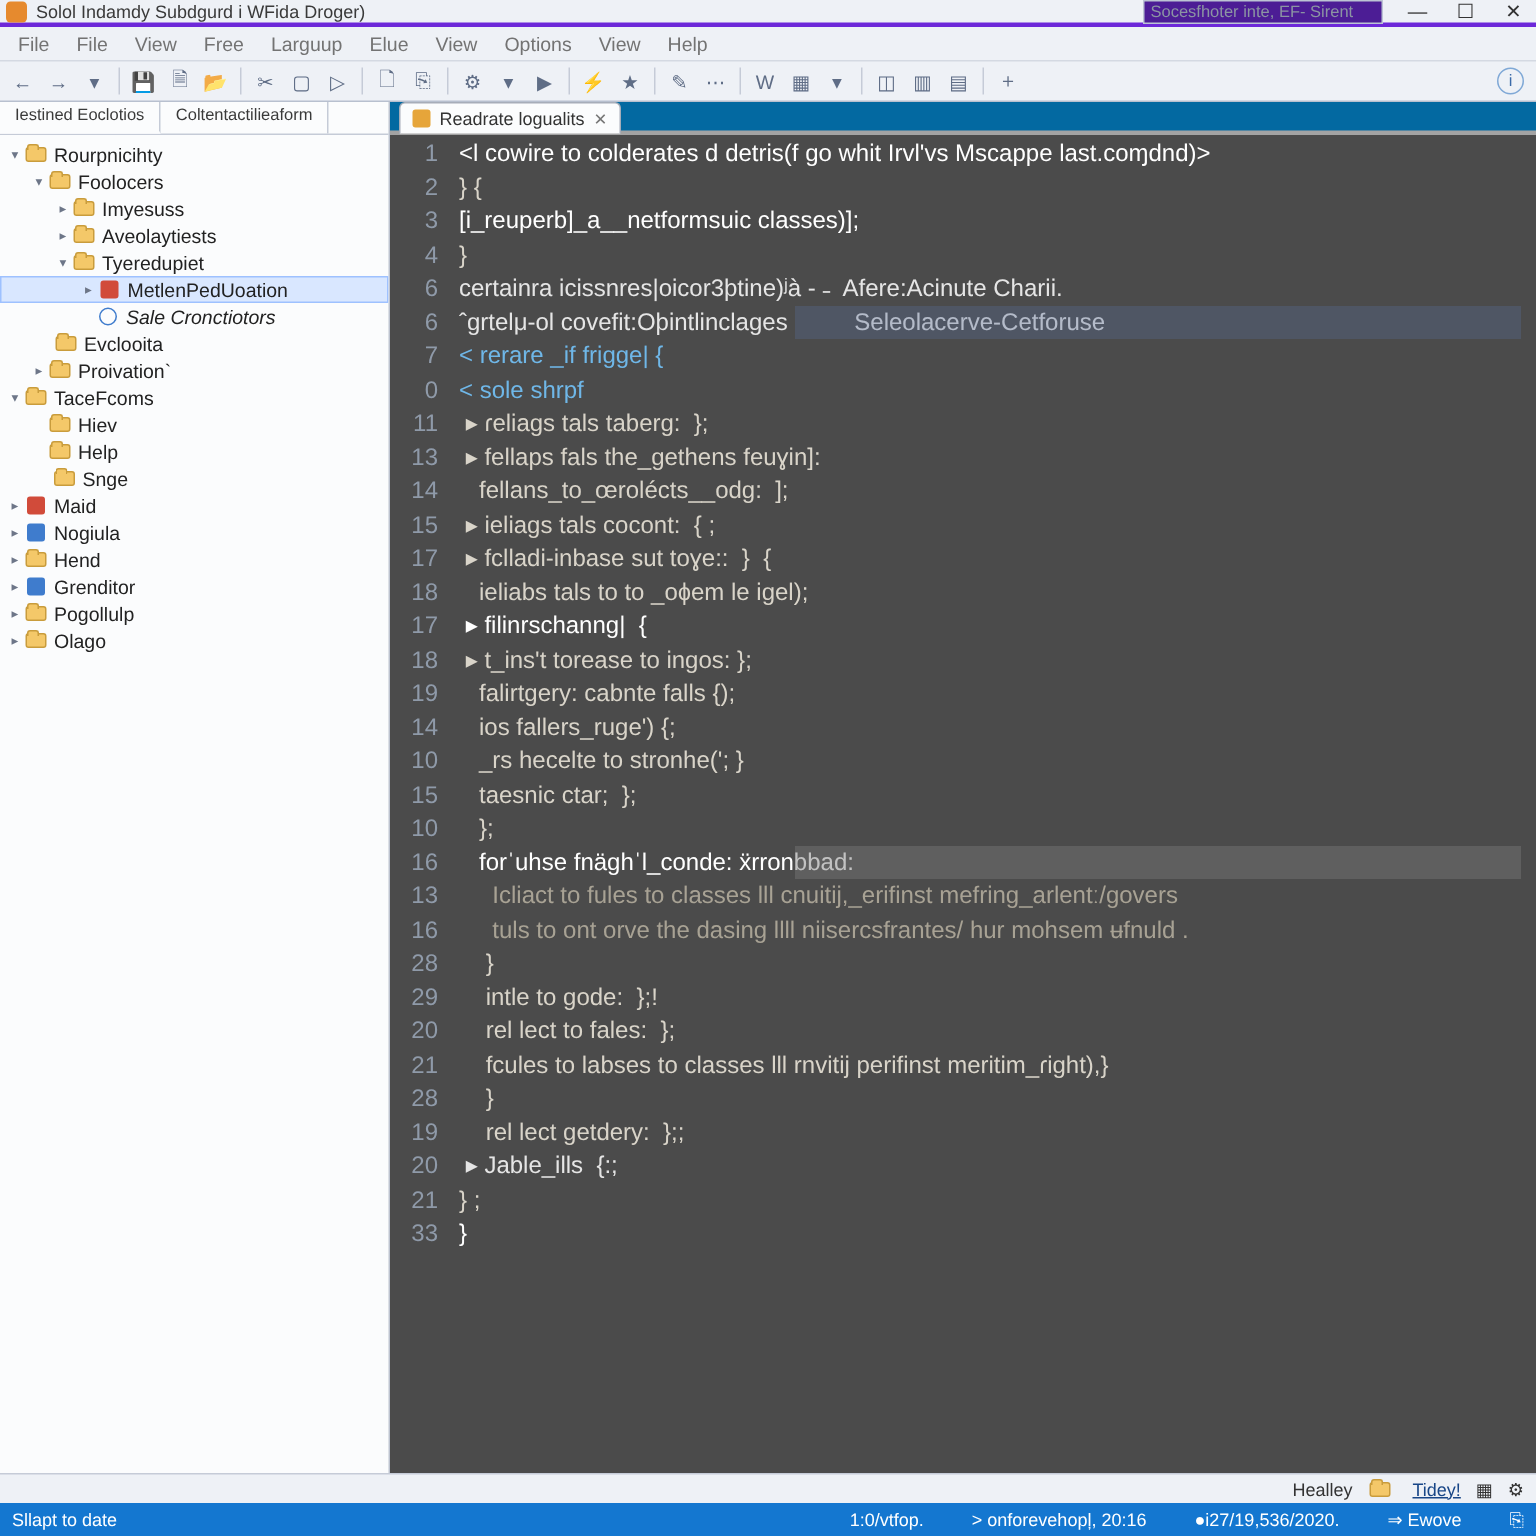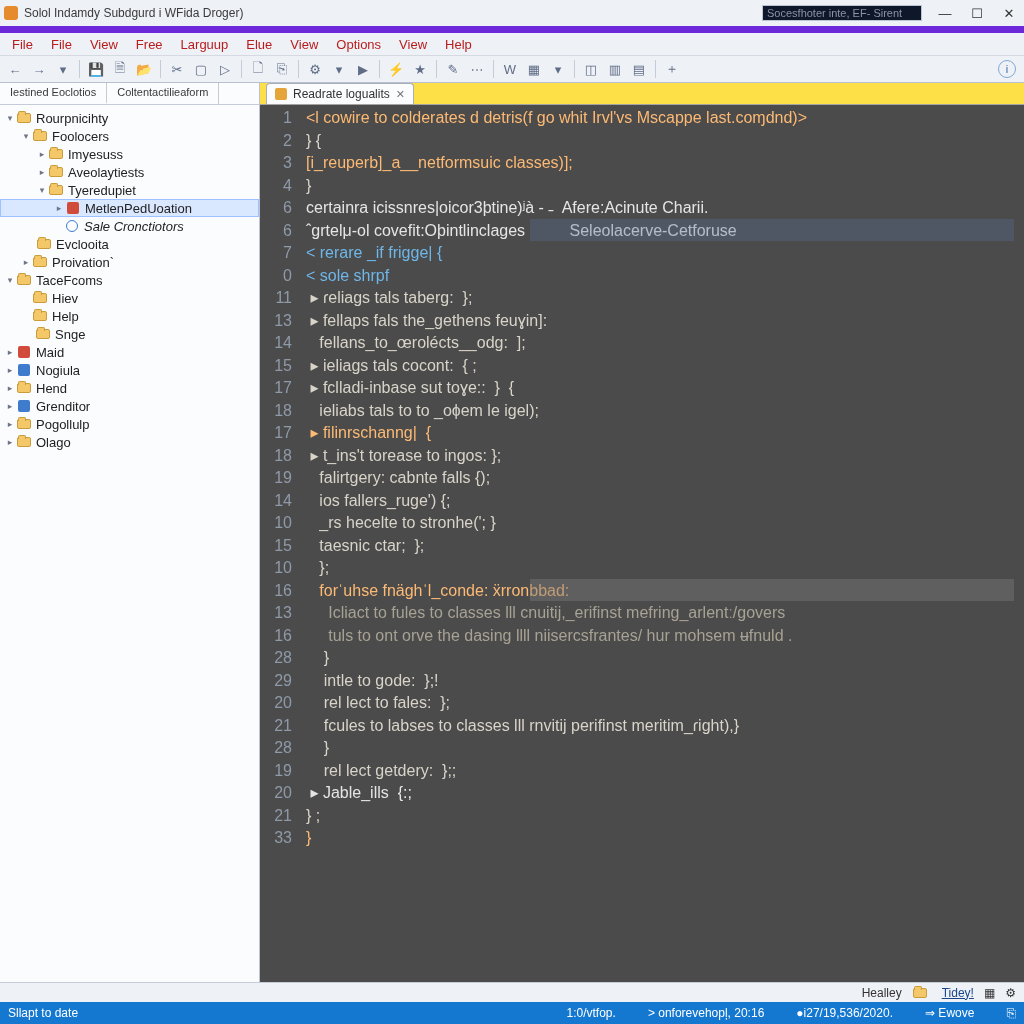--- a/index.html
+++ b/index.html
@@ -1,27 +1,27 @@
 <!DOCTYPE html>
 <html><head>
 <meta charset="utf-8">
 <style>
   * { margin:0; padding:0; box-sizing:border-box; font-family:"Segoe UI",Tahoma,sans-serif; }
   body { width:1024px; height:1024px; overflow:hidden; background:#eef1f6; display:flex; flex-direction:column; font-size:13px; }
 
   
-  .title-bar { height:33px; background:#eef1f6; display:flex; align-items:center; padding:0 4px; border-bottom:7px solid #6d28d9; }
+  .title-bar { height:18px; background:#eef1f6; display:flex; align-items:center; padding:0 4px; border-bottom:3px solid #6d28d9; }
   .title-bar .app-icon { width:14px;height:14px;border-radius:3px;background:#e68a2e;margin-right:6px; }
   .title-bar .title-text { flex:1; color:#3a3a3a; font-size:12px; }
-  .title-bar .search-box { width:160px;height:16px;background:#0f172a;border:1px solid #bcc4d4;color:#8b94a3;font-size:11px;padding:0 4px;line-height:14px; }
+  .title-bar .search-box { width:160px;height:16px;background:#4c1d95;border:1px solid #bcc4d4;color:#8b94a3;font-size:11px;padding:0 4px;line-height:14px; }
   .win-btns { display:flex; gap:10px; margin-left:12px; }
   .win-btn { width:22px;height:18px;display:flex;align-items:center;justify-content:center;color:#333;font-size:13px; }
 
   
-  .menu-bar { height:22px; display:flex; align-items:center; padding:0 4px; gap:2px; color:#b91c1c; }
+  .menu-bar { height:22px; display:flex; align-items:center; padding:0 4px; gap:2px; color:#737373; }
   .menu-item { padding:2px 8px; font-size:13px; }
 
   
   .toolbar { height:28px; background:#eef1f6; border-top:1px solid #d4d9e2; border-bottom:1px solid #b8c0cf; display:flex; align-items:center; padding:0 4px; gap:2px; }
   .tb-btn { width:22px;height:22px;border:1px solid transparent;display:flex;align-items:center;justify-content:center;color:#5f6d86;font-size:13px;border-radius:3px; }
   .tb-sep{ width:1px;height:18px;background:#c5cbd7;margin:0 3px;}
   .spacer{flex:1;}
   .tb-info{width:18px;height:18px;border:1px solid #7fa8d6;color:#3a6aa8;border-radius:9px;display:flex;align-items:center;justify-content:center;font-size:11px;margin-right:4px;}
 
   
@@ -38,28 +38,28 @@
   .twisty{ width:12px;color:#6d7688;font-size:9px;display:inline-flex;justify-content:center;}
   .tree-icon{ width:16px;height:14px;margin-right:4px;display:inline-flex;align-items:center;justify-content:center;}
   .folder-icon{ width:14px;height:10px;background:#f4c869;border:1px solid #c99c3c;border-radius:2px;position:relative;}
   .folder-icon::before{content:"";position:absolute;top:-3px;left:0;width:6px;height:3px;background:#f4c869;border:1px solid #c99c3c;border-bottom:none;border-radius:2px 2px 0 0;}
   .blue-icon{width:12px;height:12px;background:#3f7ccd;border-radius:2px;}
   .red-icon{width:12px;height:12px;background:#d14b3a;border-radius:2px;}
   .globe-icon{width:12px;height:12px;border:1.5px solid #3f7ccd;border-radius:50%;}
 
   
   .editor-area{ flex:1; display:flex; flex-direction:column; background:#4b4b4b;}
-  .editor-tabs{ height:22px; background:#fde047; border-bottom:1px solid #a3a3a3; display:flex; align-items:center;}
+  .editor-tabs{ height:22px; background:#0369a1; border-bottom:3px solid #a3a3a3; display:flex; align-items:flex-start;}
   .editor-tab{ height:21px;background:#fbfcfd;border:1px solid #a7adb9;border-bottom:none;border-radius:4px 4px 0 0;display:flex;align-items:center;gap:6px;padding:0 8px;margin-left:6px;font-size:12px;color:#333;}
   .editor-tab .tab-icon{width:12px;height:12px;background:#e6a53a;border-radius:2px;}
   .editor-tab .tab-close{color:#777;font-size:11px;}
   .editor-pane{ flex:1; display:flex; background:#4b4b4b; color:#d9d4c9; font-family:Consolas,"Courier New",monospace; font-size:16px; overflow:hidden;}
   .gutter{ width:40px; background:#4b4b4b; text-align:right; padding:2px 8px 0 0; color:#8f9aa9; line-height:22.5px; }
   .code{ flex:1; padding:2px 6px 0 6px; line-height:22.5px; white-space:pre; overflow:hidden;}
-  .code .orange{color:#fdba74;}
+  .code .orange{color:#ffffff;}
   .code .blue{color:#6fb7e8;}
   .code .lblue{color:#e5e5e5;}
   .code .dim{color:#a8a294;}
   .hl-line1{position:absolute;left:270px;right:10px;background:rgba(90,110,150,.35);height:22px;}
   .hl-line2{position:absolute;left:270px;right:10px;background:rgba(120,120,120,.45);height:22px;}
   .code-row{display:block;height:22.5px;}
   .rel{position:relative;}
 
   
   .footer1{ height:20px;background:#eef1f6;border-top:1px solid #c5cbd7;display:flex;align-items:center;justify-content:flex-end;gap:10px;padding:0 8px;font-size:12px;color:#333;}

